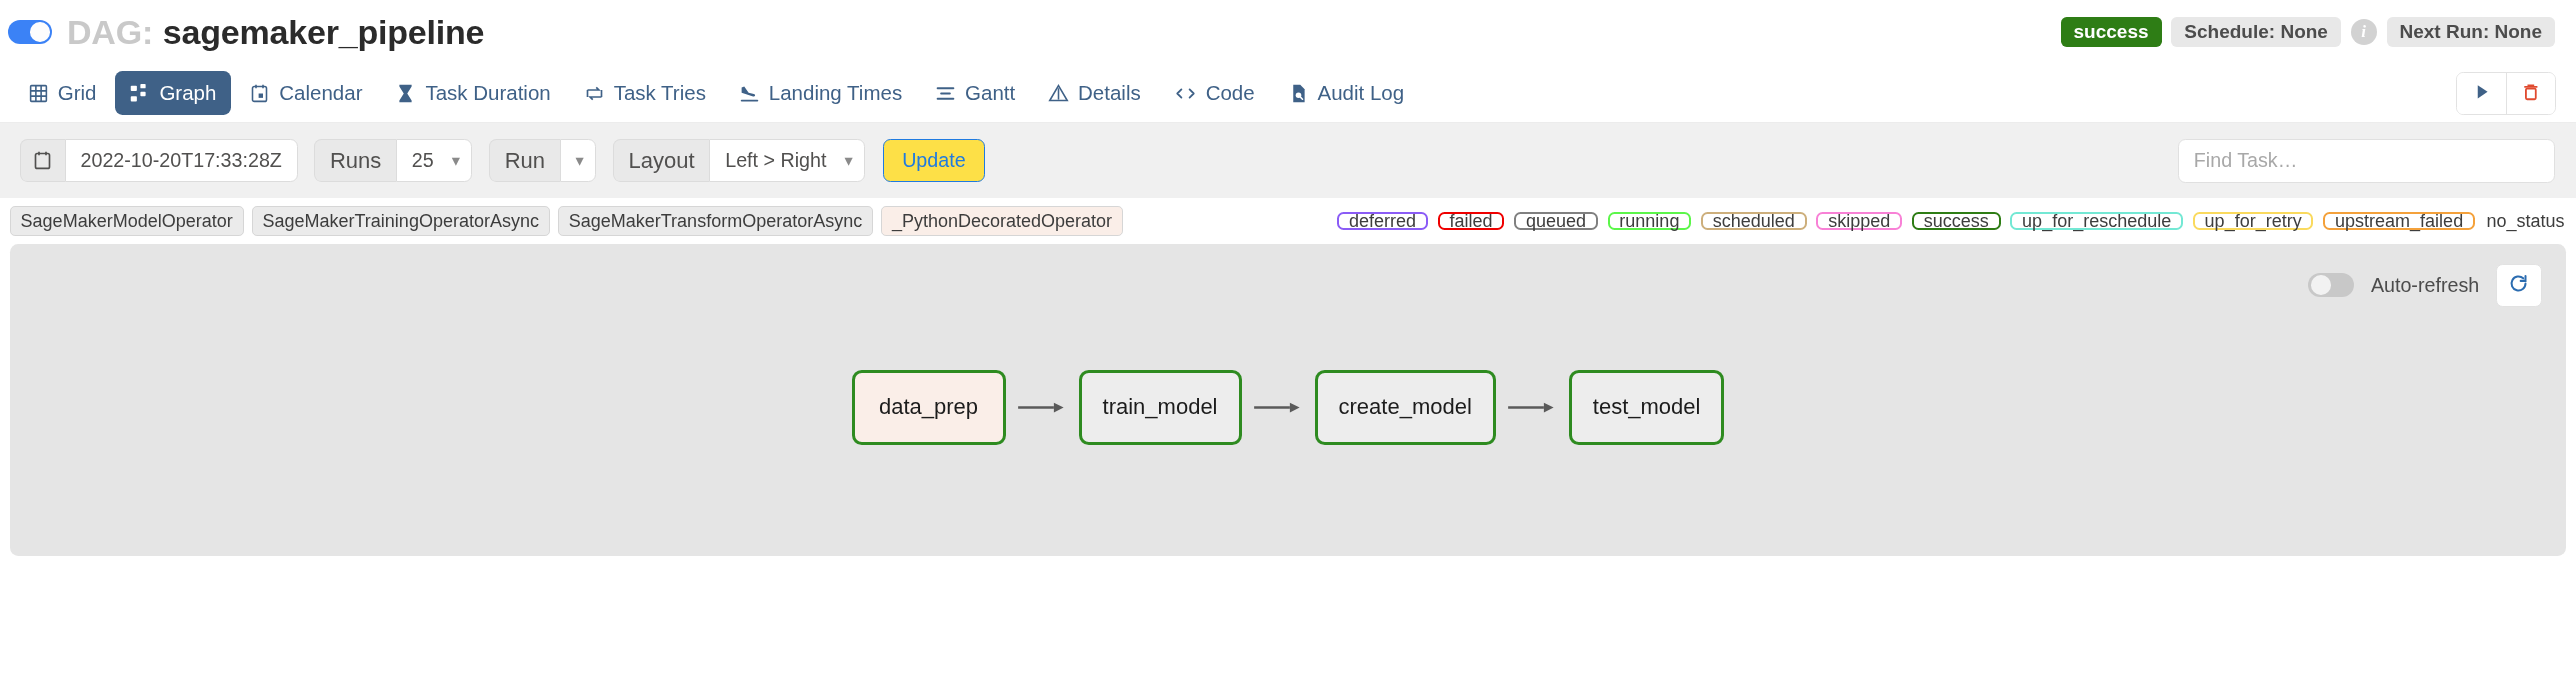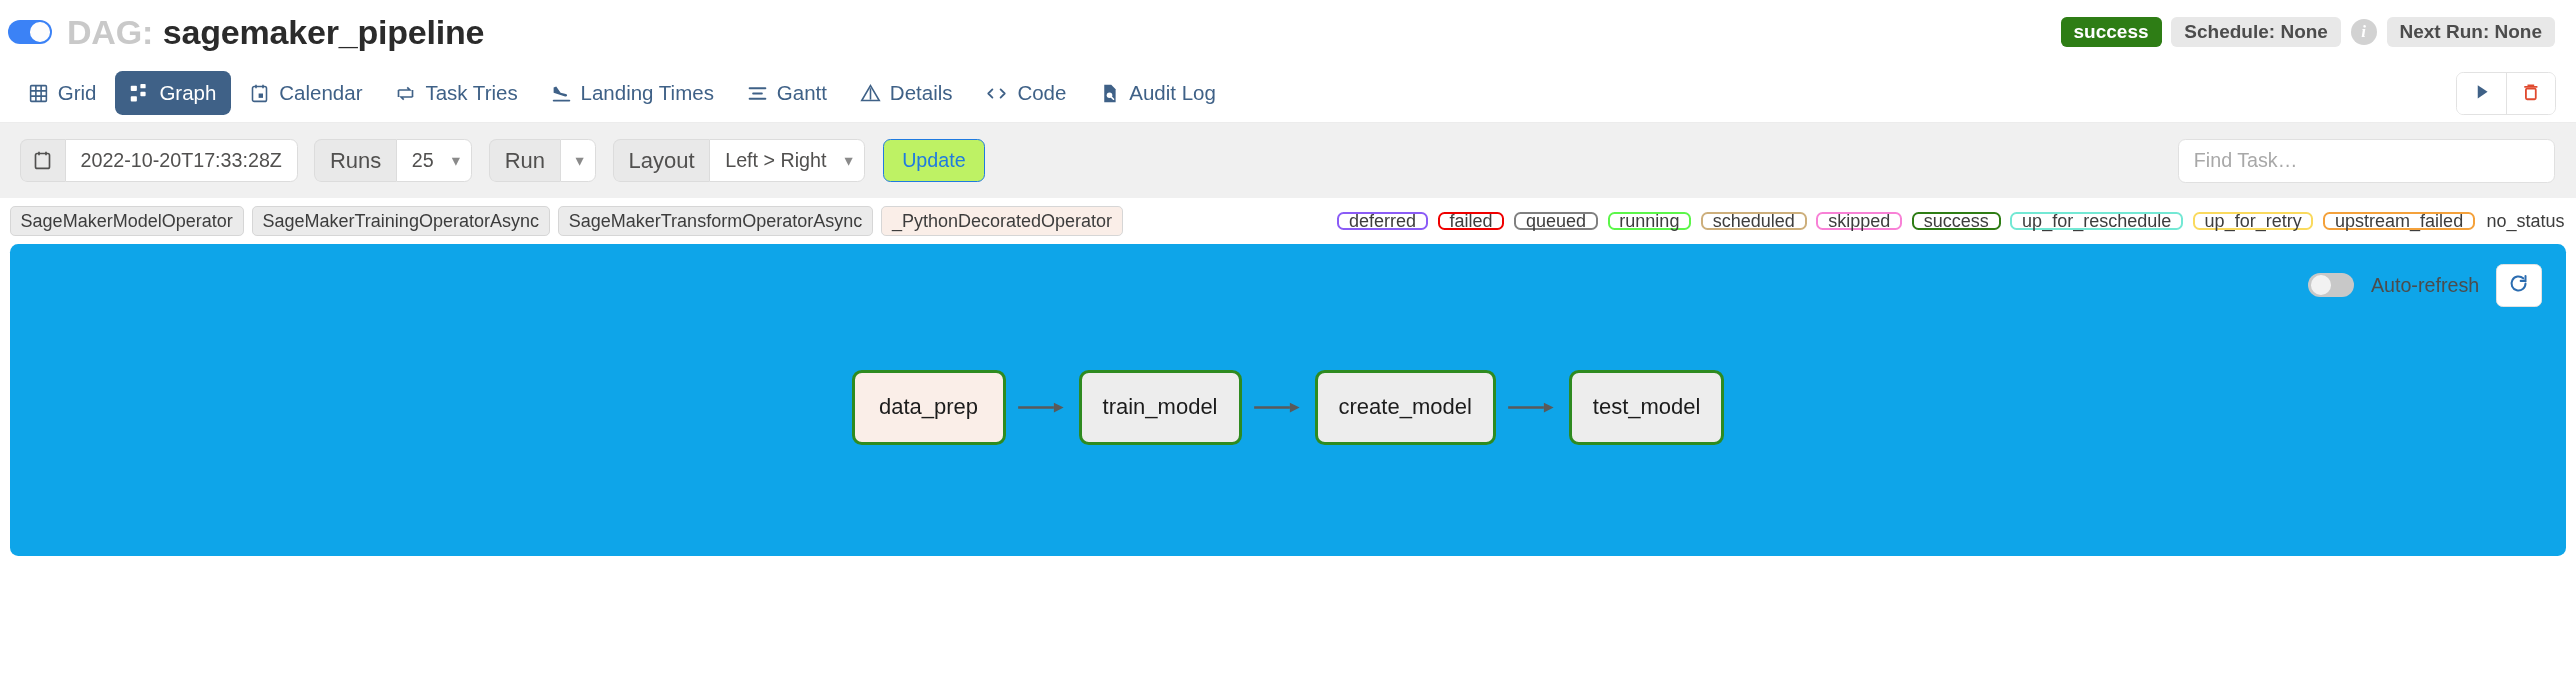--- a/index.html
+++ b/index.html
@@ -103,21 +103,21 @@
     height: 43px; display: inline-flex; align-items: center;
     justify-content: center; gap: 18px;
     padding: 0 11.5px 0 14.8px; background: #ffffff;
     border: 1.6px solid #dcdcdc;
     font-size: 19.7px; color: #51504f; white-space: nowrap;
     cursor: pointer;
   }
   .chev { color: #8a8a8a; font-size: 16.4px; line-height: 1; }
   .btn-update {
     height: 43px; display: inline-flex; align-items: center;
-    padding: 0 18px; background: #bef264;
+    padding: 0 18px; background: #fde047;
     border: 1.6px solid #1f7ae0; border-radius: 7.4px;
     color: #1f7ae0; font-size: 19.7px; cursor: pointer;
     margin-left: 1.6px;
   }
   .filter-spacer { flex: 1; }
   .find-task {
     width: 377px; height: 44px;
     background: #ffffff; border: 1.6px solid #e0e0e0; border-radius: 7.4px;
     padding: 0 14.8px; font-size: 19.7px; color: #51504f;
     font-family: "Liberation Sans", sans-serif;
@@ -146,21 +146,21 @@
     font-size: 18px; white-space: nowrap;
   }
   .st-plain {
     margin-left: 11.5px; font-size: 18px; color: #3d3d3d; white-space: nowrap;
   }
 
   
   .canvas {
     position: relative;
     margin: 0 9.8px; height: 312px;
-    background: #0ea5e9; border-radius: 8.2px;
+    background: #e5e5e5; border-radius: 8.2px;
     overflow: hidden;
   }
   .canvas-top {
     position: absolute; top: 19.7px; right: 24.6px;
     display: flex; align-items: center; gap: 16.4px;
   }
   .ar-toggle {
     width: 46px; height: 24.6px; border-radius: 12.3px;
     background: #c8c8c8; position: relative; cursor: pointer;
   }
@@ -239,20 +239,28 @@
     <span>
       <svg width="21" height="21" viewBox="0 0 24 24" fill="none" stroke="currentColor" stroke-width="1.8">
         <rect x="4" y="4" width="16" height="17" rx="2"></rect>
         <path d="M8 2v4M16 2v4"></path>
         <rect x="11" y="12" width="5" height="5" fill="currentColor" stroke="none"></rect>
       </svg>
     </span>
     <span>Calendar</span>
   </div>
 
+  <div class="tab">
+    <span>
+      <svg width="21" height="21" viewBox="0 0 24 24" fill="currentColor">
+        <path d="M5 2h14v2l-5 8 5 8v2H5v-2l5-8-5-8V2z"></path>
+      </svg>
+    </span>
+    <span>Task Duration</span>
+  </div>
 
   <div class="tab">
     <span>
       <svg width="21" height="21" viewBox="0 0 24 24" fill="none" stroke="currentColor" stroke-width="1.9">
         <path d="M4 8h13l-3-3M20 16H7l3 3"></path>
         <path d="M4 8v8M20 8v8"></path>
       </svg>
     </span>
     <span>Task Tries</span>
   </div>

